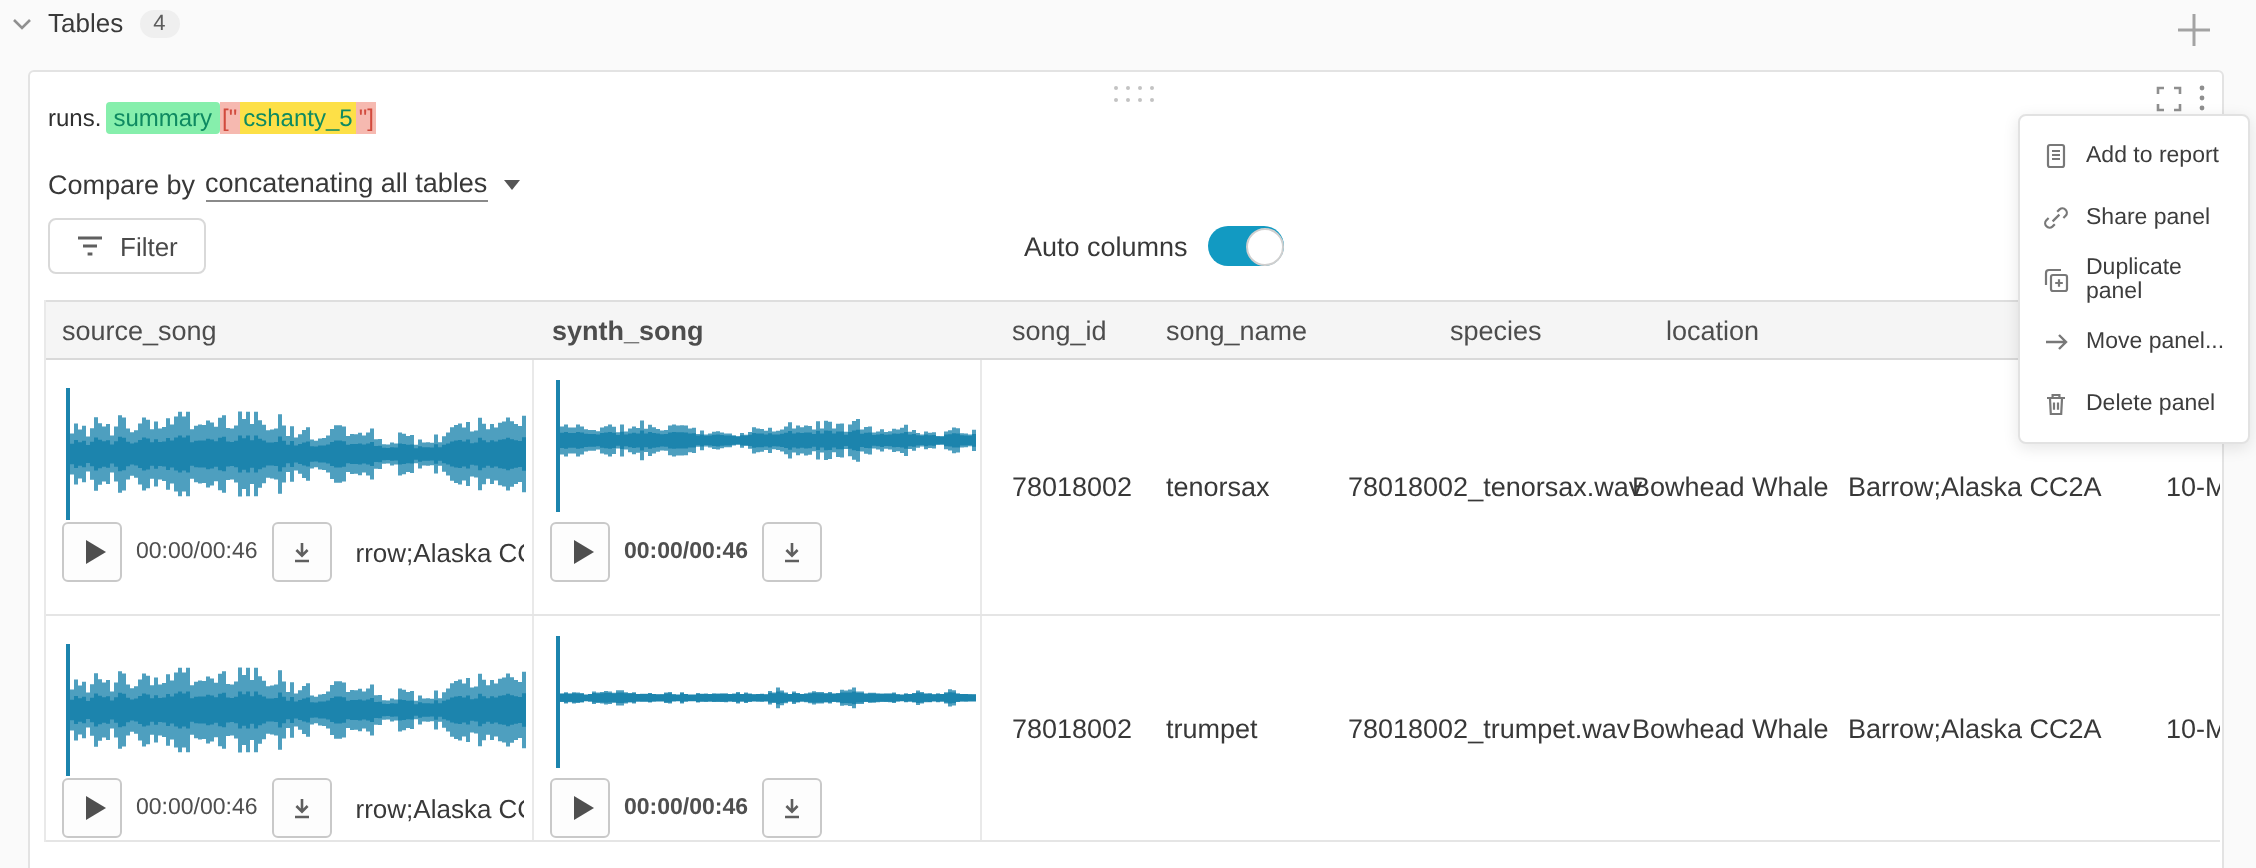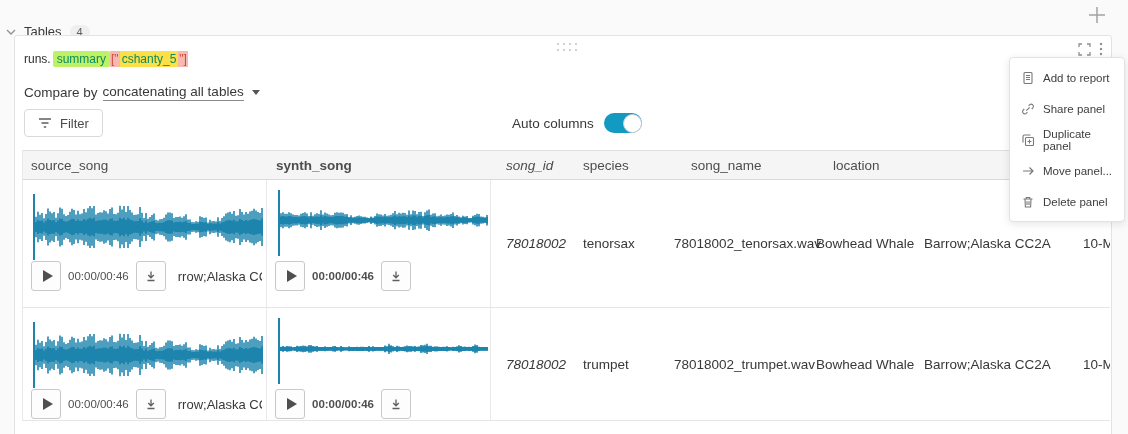--- a/index.html
+++ b/index.html
@@ -1,36 +1,36 @@
 <!DOCTYPE html>
 <html style="--accent: #1c84ad; --toggle: #129ac2;"><head>
 <meta charset="utf-8">
 <style>
   :root{ --accent:#1c84ad; --toggle:#129ac2; }
   body{margin:0;background:#fafafa;}
   .screen{position:relative;width:1128px;height:434px;background:#fafafa;overflow:hidden;
           font-family:"Liberation Sans",sans-serif;color:#383838;}
 
   
-  .sec-head{position:absolute;left:6px;top:24px;display:flex;align-items:center;gap:8px;text-align:center;}
+  .sec-head{position:absolute;left:6px;top:4px;display:flex;align-items:center;gap:8px;text-align:center;}
   .sec-title{font-size:13px;color:#3a3a3a;}
   .badge{background:#efefef;border-radius:9px;padding:1px 7px;font-size:11px;color:#5c5c5c;}
   .add-btn{position:absolute;left:1086px;top:4px;width:22px;height:22px;cursor:pointer;}
 
   
   .panel{position:absolute;left:14px;top:35px;width:1096px;height:405px;background:#fff;
          border:1px solid #e3e3e3;border-radius:3px;}
   .drag{position:absolute;left:542px;top:7px;display:grid;grid-template-columns:repeat(4,2px);grid-gap:4px;cursor:grab;}
   .drag i{width:2px;height:2px;background:#c3c3c3;border-radius:50%;}
   .panel-icons{position:absolute;top:6px;right:8px;display:flex;align-items:center;gap:8px;}
   .icon-btn{cursor:pointer;display:flex;align-items:center;}
 
   .expr{position:absolute;left:9px;top:15px;font-family:Liberation Sans, sans-serif;font-size:12px;
         color:#2f2f2f;display:flex;align-items:center;cursor:text;}
-  .expr .m{color:#0e8a61;background:#bef264;padding:1px 4px;border-radius:2px;margin-left:2px;}
+  .expr .m{color:#0e8a61;background:#86efac;padding:1px 4px;border-radius:2px;margin-left:2px;}
   .expr .b{color:#d14a3d;background:#f6b9b0;padding:1px 1px;}
   .expr .k{color:#0e8a61;background:#fde047;padding:1px 2px;}
 
   .compare{position:absolute;left:9px;top:48px;font-size:13.5px;display:flex;align-items:center;}
   .compare .lbl{margin-right:5px;}
   .compare .val{border-bottom:1px solid #8a8a8a;padding-bottom:1px;cursor:pointer;display:flex;align-items:center;}
   .caret{width:0;height:0;border-left:4px solid transparent;border-right:4px solid transparent;
          border-top:5px solid #555;margin-left:8px;}
 
   .filter-btn{position:absolute;left:9px;top:73px;height:28px;padding:0 13px;display:flex;align-items:center;gap:8px;
@@ -41,21 +41,21 @@
   .toggle .knob{position:absolute;right:0;top:0.5px;width:19px;height:19px;border-radius:50%;background:#fff;
                 border:1px solid #cfcfcf;box-sizing:border-box;}
 
   
   .wtable{position:absolute;left:7px;top:114px;width:1087px;border-left:1px solid #e9e9e9;}
   .thead{display:flex;height:30px;background:#f5f5f5;border-top:1px solid #dedede;border-bottom:1px solid #d9d9d9;box-sizing:border-box;}
   .th{font-size:13.5px;color:#4d4d4d;display:flex;align-items:center;box-sizing:border-box;cursor:pointer;}
   .c0{width:244px;padding-left:8px;}
   .c1{width:224px;padding-left:9px;font-weight:bold;}
   .cg{width:15px;padding:0 !important;}
-  .c2{width:77px;font-style:italic;}
+  .c2{width:77px;}
   .c3{width:91px;}
   .c4{width:142px;}
   .c5{width:108px;}
   .c6{width:145px;}
   .c7{flex:1;overflow:hidden;padding-left:14px;white-space:nowrap;}
   .trow{display:flex;border-bottom:1px solid #e5e5e5;background:#fff;}
   .r0{height:127px;}
   .r1{height:112px;}
   .acell{position:relative;border-right:1px solid #e9e9e9;box-sizing:border-box;padding:0 !important;}
   .wave{position:absolute;cursor:pointer;}
@@ -154,22 +154,22 @@
           <span class="knob"></span>
         </span>
     </div>
 
     <div class="wtable">
       <div class="thead">
         <div class="th c0">source_song</div>
         <div class="th c1">synth_song</div>
         <div class="th cg"></div>
         <div class="th c2">song_id</div>
+        <div class="th c4">song_name</div>
         <div class="th c5">species</div>
-        <div class="th c4">song_name</div>
         <div class="th c6">location</div>
         <div class="th c7"></div>
       </div>
 
       <div class="trow r0">
         <div class="acell c0">
           <div class="wave">
             <div class="cursor"></div>
           <svg width="230" height="70">
                 <path d="M1 24.8V45.2M3 24.8V45.2M5 19.8V50.2M7 22.7V47.3M9 20.9V49.1M11 26.2V43.8M13 22.1V47.9M15 16.6V53.4M17 19.6V50.4M19 21.3V48.7M21 20.0V50.0M23 25.8V44.2M25 21.3V48.7M27 15.6V54.4M29 16.8V53.2M31 22.2V47.8M33 24.1V45.9M35 23.1V46.9M37 19.7V50.3M39 16.7V53.3M41 17.9V52.1M43 22.6V47.4M45 18.7V51.3M47 22.3V47.7M49 21.5V48.5M51 17.1V52.9M53 20.2V49.8M55 16.3V53.7M57 13.9V56.1M59 16.2V53.8M61 13.9V56.1M63 22.6V47.4M65 20.9V49.1M67 20.2V49.8M69 20.5V49.5M71 18.2V51.8M73 19.3V50.7M75 21.4V48.6M77 16.9V53.1M79 15.6V54.4M81 22.0V48.0M83 22.3V47.7M85 20.8V49.2M87 13.7V56.3M89 17.5V52.5M91 13.9V56.1M93 20.0V50.0M95 13.9V56.1M97 18.1V51.9M99 20.4V49.6M101 23.1V46.9M103 22.8V47.2M105 22.3V47.7M107 15.1V54.9M109 20.7V49.3M111 26.0V44.0M113 21.1V48.9M115 26.8V43.2M117 25.1V44.9M119 23.0V47.0M121 21.6V48.4M123 27.8V42.2M125 28.4V41.6M127 27.2V42.8M129 27.0V43.0M131 25.8V44.2M133 22.5V47.5M135 20.6V49.4M137 20.6V49.4M139 21.3V48.7M141 26.0V44.0M143 25.0V45.0M145 25.1V44.9M147 24.4V45.6M149 25.7V44.3M151 24.3V45.7M153 22.2V47.8M155 27.6V42.4M157 27.5V42.5M159 30.1V39.9M161 30.2V39.8M163 29.3V40.7M165 29.8V40.2M167 24.3V45.7M169 24.9V45.1M171 26.0V44.0M173 25.5V44.5M175 30.4V39.6M177 27.8V42.2M179 29.2V40.8M181 29.1V40.9M183 29.4V40.6M185 25.2V44.8M187 29.1V40.9M189 26.1V43.9M191 24.2V45.8M193 21.6V48.4M195 20.5V49.5M197 19.8V50.2M199 21.7V48.3M201 19.0V51.0M203 23.8V46.2M205 23.2V46.8M207 16.9V53.1M209 19.9V50.1M211 22.6V47.4M213 20.0V50.0M215 21.7V48.3M217 19.4V50.6M219 18.7V51.3M221 16.8V53.2M223 18.6V51.4M225 20.0V50.0M227 21.0V49.0M229 15.9V54.1" stroke="var(--accent)" stroke-width="2" fill="none" opacity="0.78"></path>

